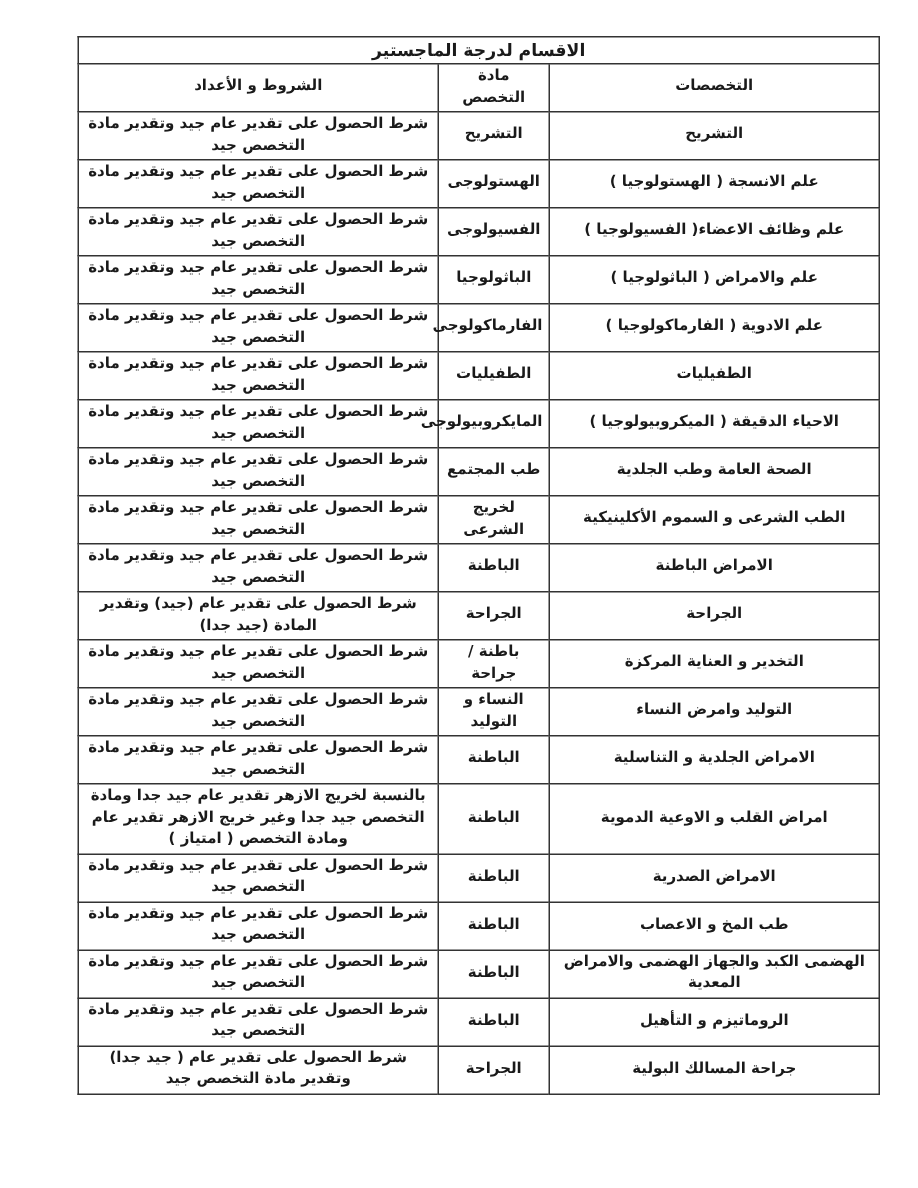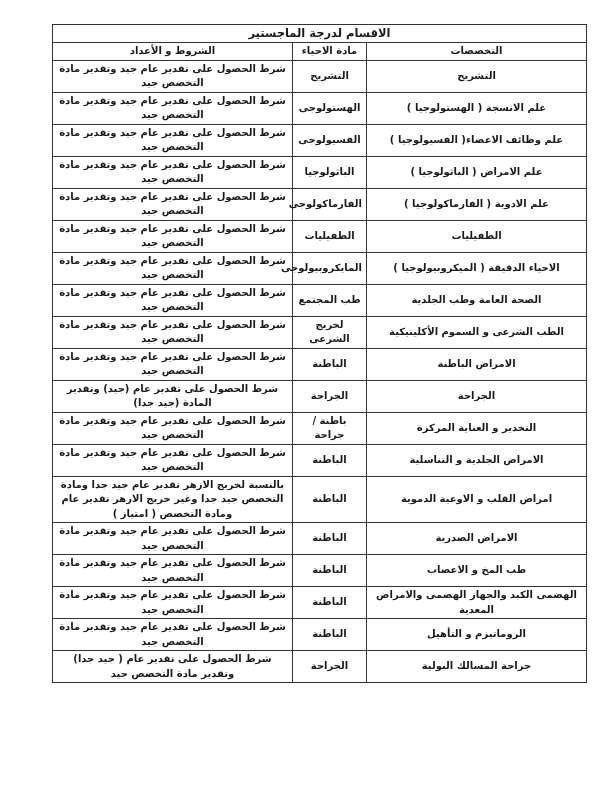--- a/index.html
+++ b/index.html
@@ -51,42 +51,42 @@
       <col class="col-spec">
       <col class="col-subj">
       <col class="col-cond">
     </colgroup>
     <thead>
       <tr class="title-row">
         <th colspan="3">الاقسام لدرجة الماجستير</th>
       </tr>
       <tr class="header-row">
         <th>التخصصات</th>
-        <th>مادة الاحياء</th>
+        <th>مادة التخصص</th>
         <th>الشروط و الأعداد</th>
       </tr>
     </thead>
     <tbody>
         <tr>
           <td>التشريح</td>
           <td>التشريح</td>
           <td>شرط الحصول على تقدير عام جيد  وتقدير مادة التخصص جيد</td>
         </tr>
         <tr>
           <td>علم الانسجة ( الهستولوجيا )</td>
           <td>الهستولوجى</td>
           <td>شرط الحصول على تقدير عام جيد  وتقدير مادة التخصص جيد</td>
         </tr>
         <tr>
           <td>علم وظائف الاعضاء( الفسيولوجيا )</td>
           <td>الفسيولوجى</td>
           <td>شرط الحصول على تقدير عام جيد  وتقدير مادة التخصص جيد</td>
         </tr>
         <tr>
-          <td>علم الامراض ( الباثولوجيا )</td>
+          <td>علم والامراض ( الباثولوجيا )</td>
           <td>الباثولوجيا</td>
           <td>شرط الحصول على تقدير عام جيد  وتقدير مادة التخصص جيد</td>
         </tr>
         <tr>
           <td>علم الادوية ( الفارماكولوجيا )</td>
           <td>الفارماكولوجى</td>
           <td>شرط الحصول على تقدير عام جيد  وتقدير مادة التخصص جيد</td>
         </tr>
         <tr>
           <td>الطفيليات</td>
@@ -117,20 +117,25 @@
           <td>الجراحة</td>
           <td>الجراحة</td>
           <td>شرط الحصول على تقدير عام (جيد) وتقدير المادة (جيد جدا)</td>
         </tr>
         <tr>
           <td>التخدير و العناية المركزة</td>
           <td>باطنة / جراحة</td>
           <td>شرط الحصول على تقدير عام جيد  وتقدير مادة التخصص جيد</td>
         </tr>
         <tr>
+          <td>التوليد وامرض النساء</td>
+          <td>النساء و التوليد</td>
+          <td>شرط الحصول على تقدير عام جيد  وتقدير مادة التخصص جيد</td>
+        </tr>
+        <tr>
           <td>الامراض الجلدية و التناسلية</td>
           <td>الباطنة</td>
           <td>شرط الحصول على تقدير عام جيد  وتقدير مادة التخصص جيد</td>
         </tr>
         <tr>
           <td>امراض القلب و الاوعية الدموية</td>
           <td>الباطنة</td>
           <td>بالنسبة لخريج الازهر تقدير عام جيد جدا ومادة التخصص جيد جدا وغير خريج الازهر تقدير عام ومادة التخصص ( امتياز )</td>
         </tr>
         <tr>

